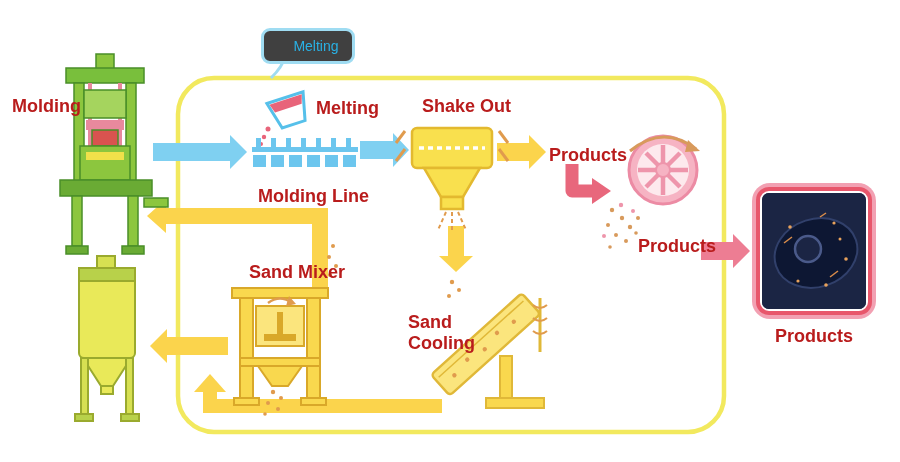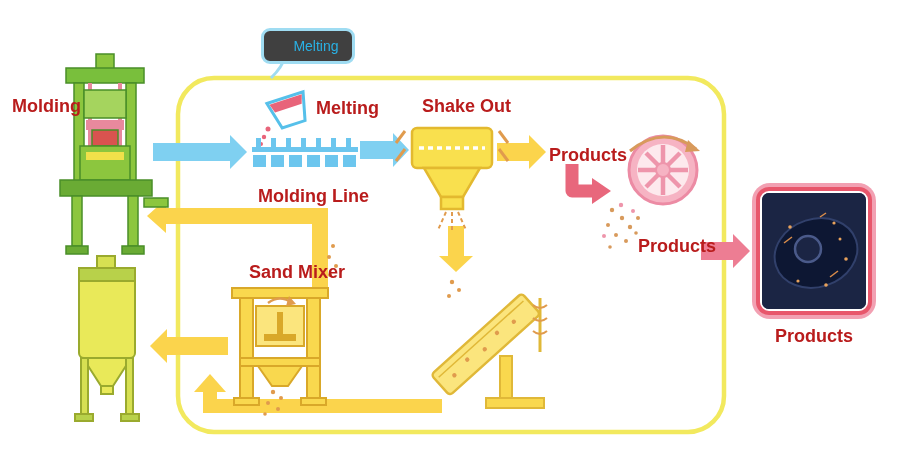--- a/index.html
+++ b/index.html
@@ -234,20 +234,21 @@
     <span>Melting</span>
   </div>
 
   <div class="label" style="left:12px; top:96px;">Molding</div>
   <div class="label" style="left:316px; top:98px;">Melting</div>
   <div class="label" style="left:258px; top:186px;text-align:center;">Molding Line</div>
   <div class="label" style="left:422px; top:96px;">Shake Out</div>
   <div class="label" style="left:549px; top:145px;">Products</div>
   <div class="label" style="left:638px; top:236px;">Products</div>
   <div class="label" style="left:232px; top:262px;margin-left:17px;">Sand Mixer</div>
+  <div class="label" style="left:408px; top:312px; width:60px;">Sand Cooling</div>
 
   <div class="products-frame">
     <div class="products-frame-inner">
       <div class="products-photo">
         <svg width="104" height="116" viewBox="0 0 104 116">
           <rect width="104" height="116" fill="#1b2544"></rect>
           <ellipse cx="54" cy="60" rx="42" ry="34" fill="#0d1733" transform="rotate(-18 54 60)"></ellipse>
           <ellipse cx="54" cy="60" rx="42" ry="34" fill="none" stroke="#31406b" stroke-width="2" transform="rotate(-18 54 60)"></ellipse>
           <circle cx="46" cy="56" r="13" fill="#1b2544" stroke="#4a5a8a" stroke-width="2.5"></circle>
           <g fill="#e8a25c">

